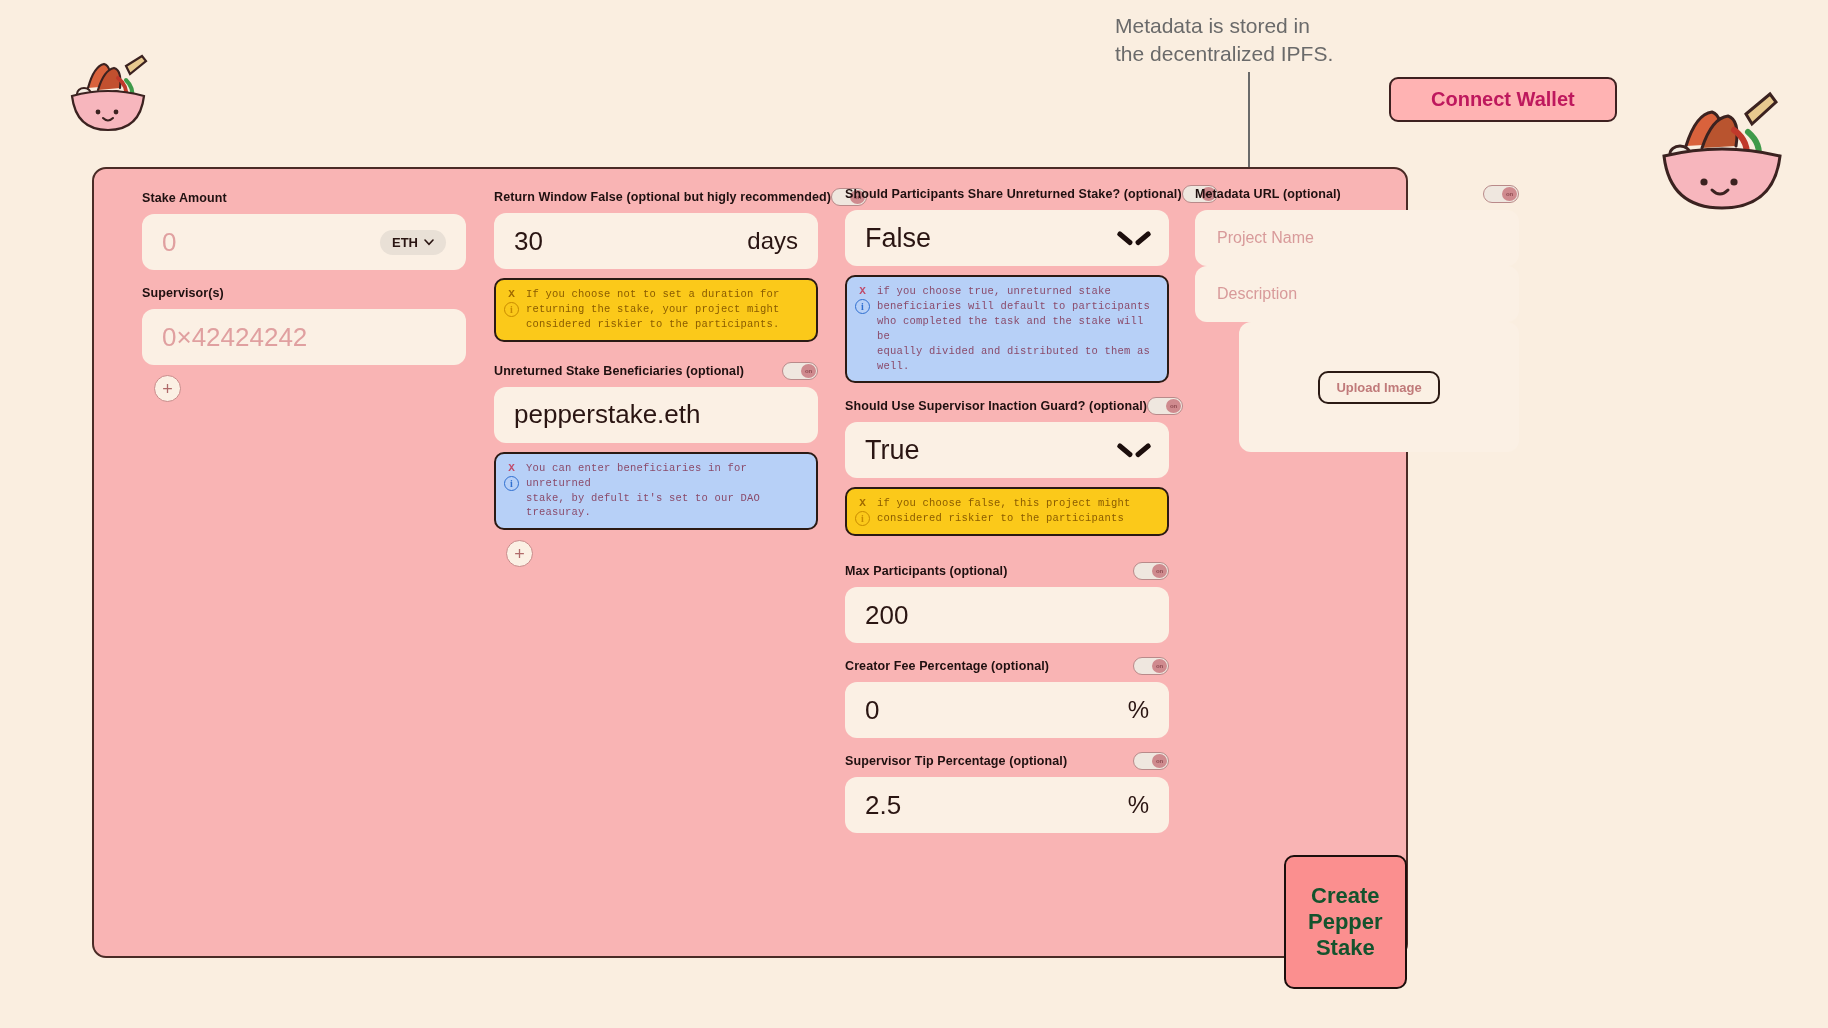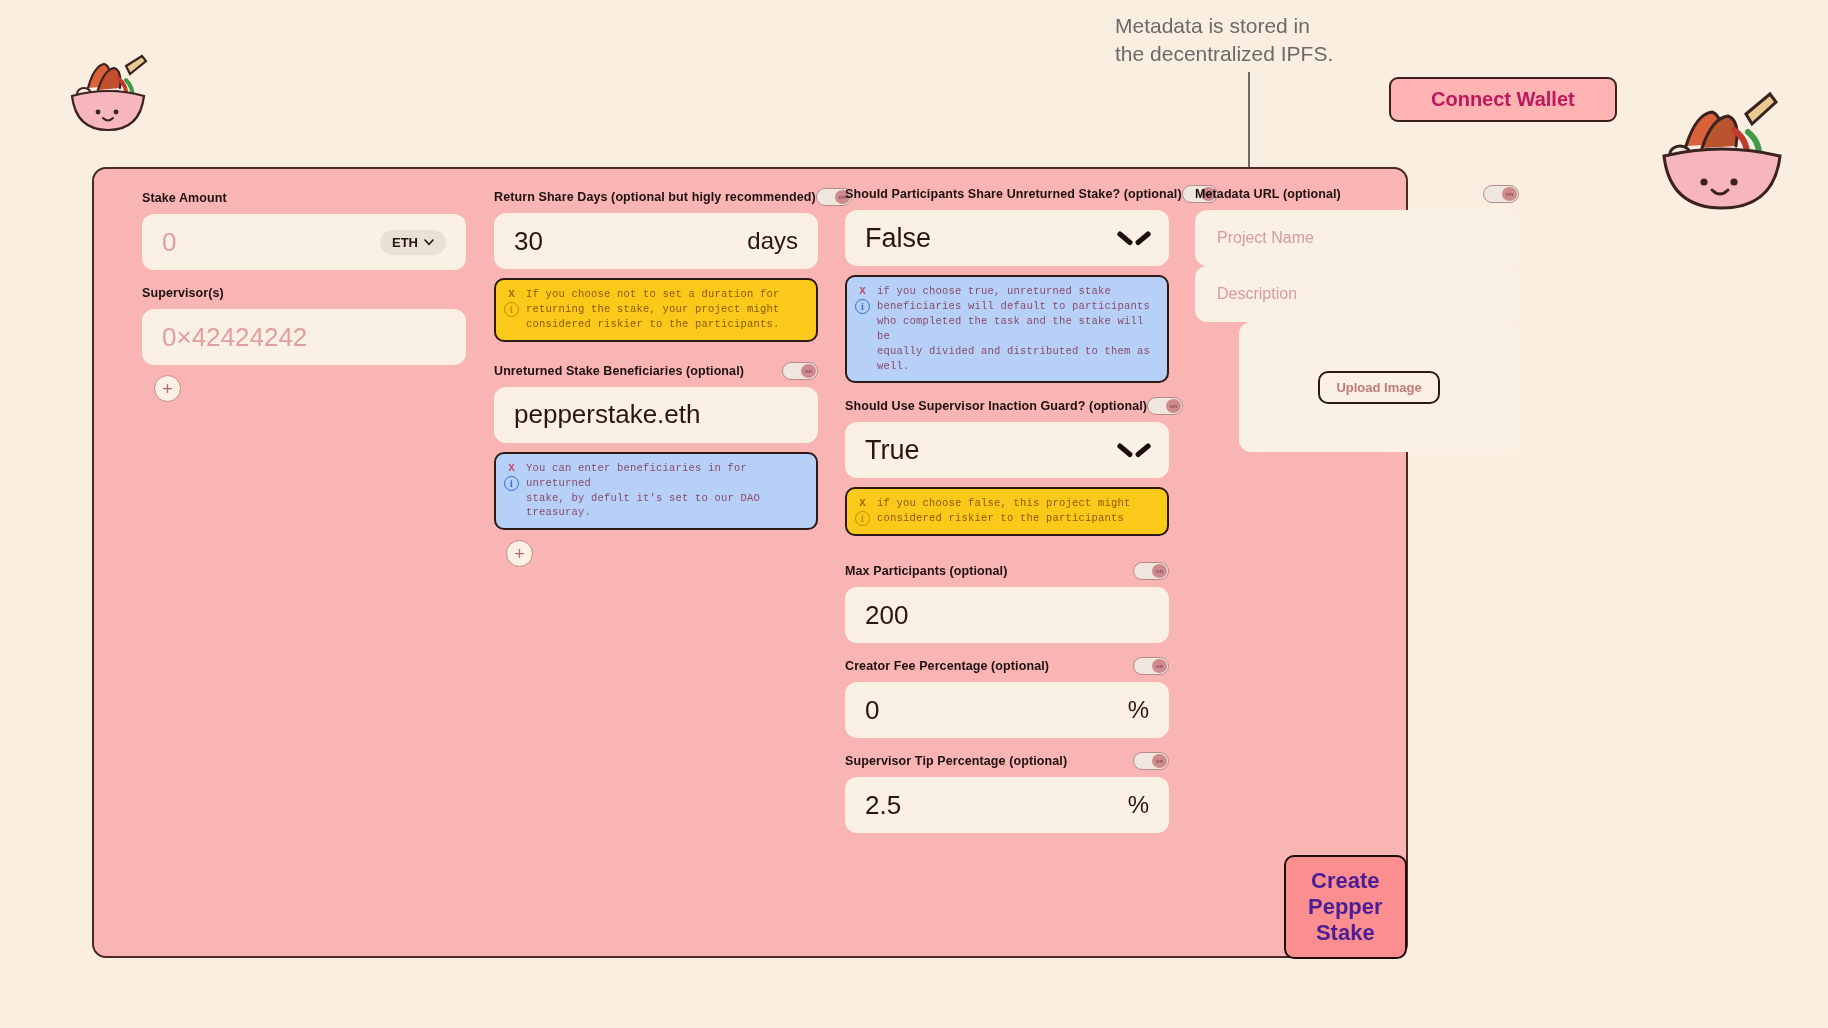--- a/index.html
+++ b/index.html
@@ -277,24 +277,24 @@
   }
 
   
   .create-btn {
     position: absolute;
     left: 1190px;
     top: 686px;
     background: #fb8f8f;
     border: 2.5px solid #1c0e0c;
     border-radius: 10px;
-    padding: 11px 22px;
+    padding: 26px 22px;
     font-size: 22px;
     font-weight: bold;
-    color: #4c1d95;
+    color: #14532d;
     cursor: pointer;
     font-family: "Liberation Sans", sans-serif;
   }
 
   .sp-12 { height: 12px; }
   .sp-18 { height: 18px; }
   .sp-24 { height: 24px; }
 </style>
 </head>
 <body>
@@ -369,21 +369,21 @@
       </div>
       <div class="add-btn">+</div>
     </div>
 
   </div>
 
   <div class="col col-2" style="top:17px;">
 
     <div class="field">
       <div class="field-head">
-        <span class="field-label">Return Share Days (optional but higly recommended)</span>
+        <span class="field-label">Return Window False (optional but higly recommended)</span>
         <span class="toggle">
           <span class="knob">on</span>
         </span>
       </div>
       <div class="input-box">
         <span class="input-val">30</span>
         <span class="input-unit">days</span>
       </div>
       <div class="callout warn">
         <span class="callout-icons">

